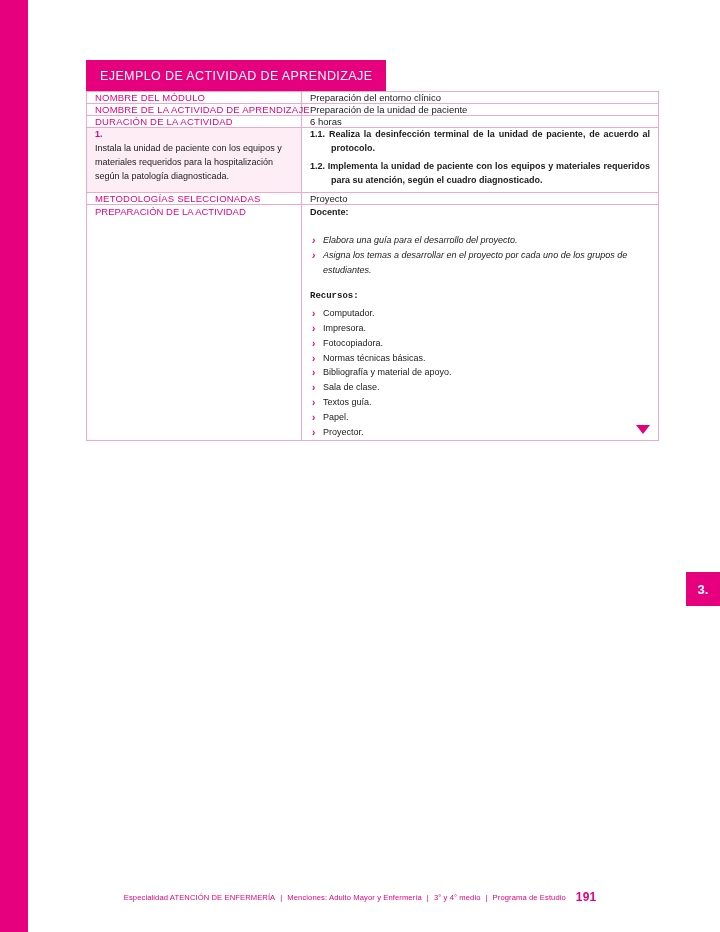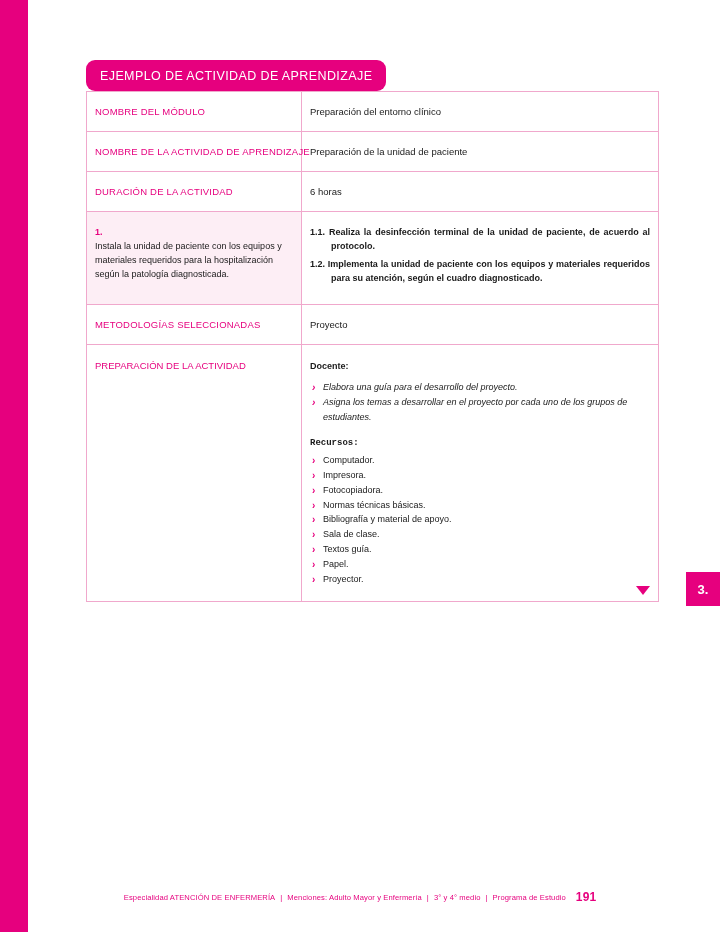--- a/index.html
+++ b/index.html
@@ -34,34 +34,33 @@
   }
 
   
   .header-tab {
     background: #e6007e;
     color: #ffffff;
     font-size: 12.5px;
     letter-spacing: 0.4px;
     padding: 9px 14px 8px 14px;
     display: inline-block;
-    border-radius: 9px;
   }
 
   
   .tbl {
     width: 100%;
     border-collapse: collapse;
     border: 1px solid #e6007e;
     table-layout: fixed;
   }
   .tbl td {
     border: 1px solid #f0a8cc;
     vertical-align: top;
-    padding: 14px 8px;
+    padding: 0 8px;
   }
   .lbl {
     width: 215px;
     color: #e6007e;
     font-size: 9.5px;
     letter-spacing: 0.2px;
     white-space: nowrap;
   }
   .val {
     color: #1a1a1a;
@@ -132,21 +131,21 @@
   }
   .task-body {
     font-size: 9px;
     color: #1a1a1a;
     padding: 10px 10px 28px 10px;
     line-height: 1.6;
     position: relative;
   }
   .task-body .sub {
     font-weight: bold;
-    margin: 0 0 7px 0;
+    margin: 0 0 14px 0;
   }
   .task-body .sub2 {
     font-weight: bold;
     margin: 11px 0 3px 0;
     font-family: Liberation Mono, monospace;
   }
   .bullets { margin: 0; padding: 0; list-style: none; }
   .bullets li {
     padding-left: 13px;
     position: relative;

